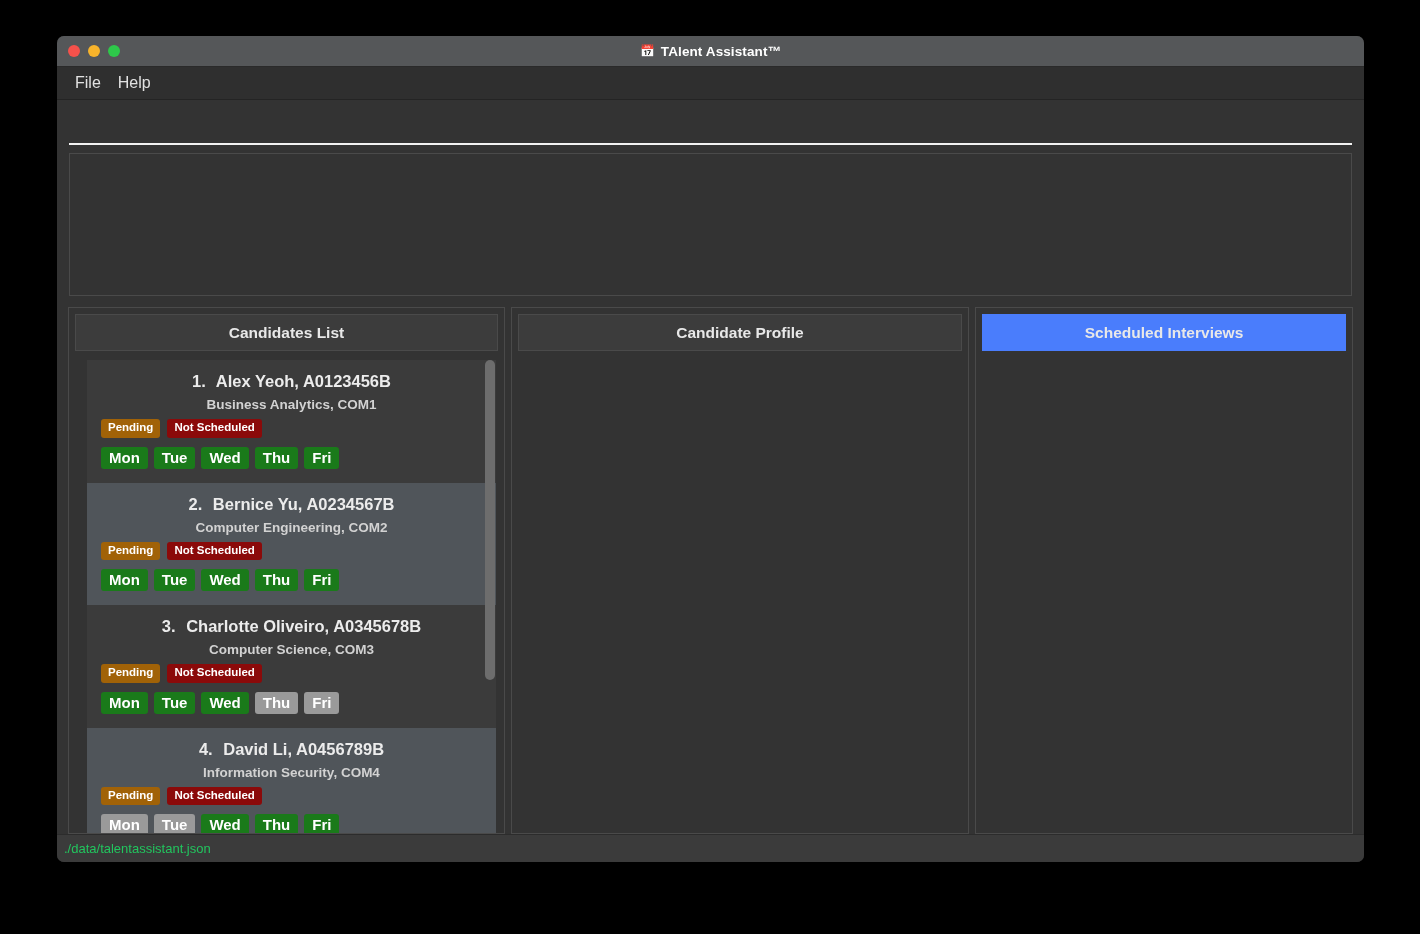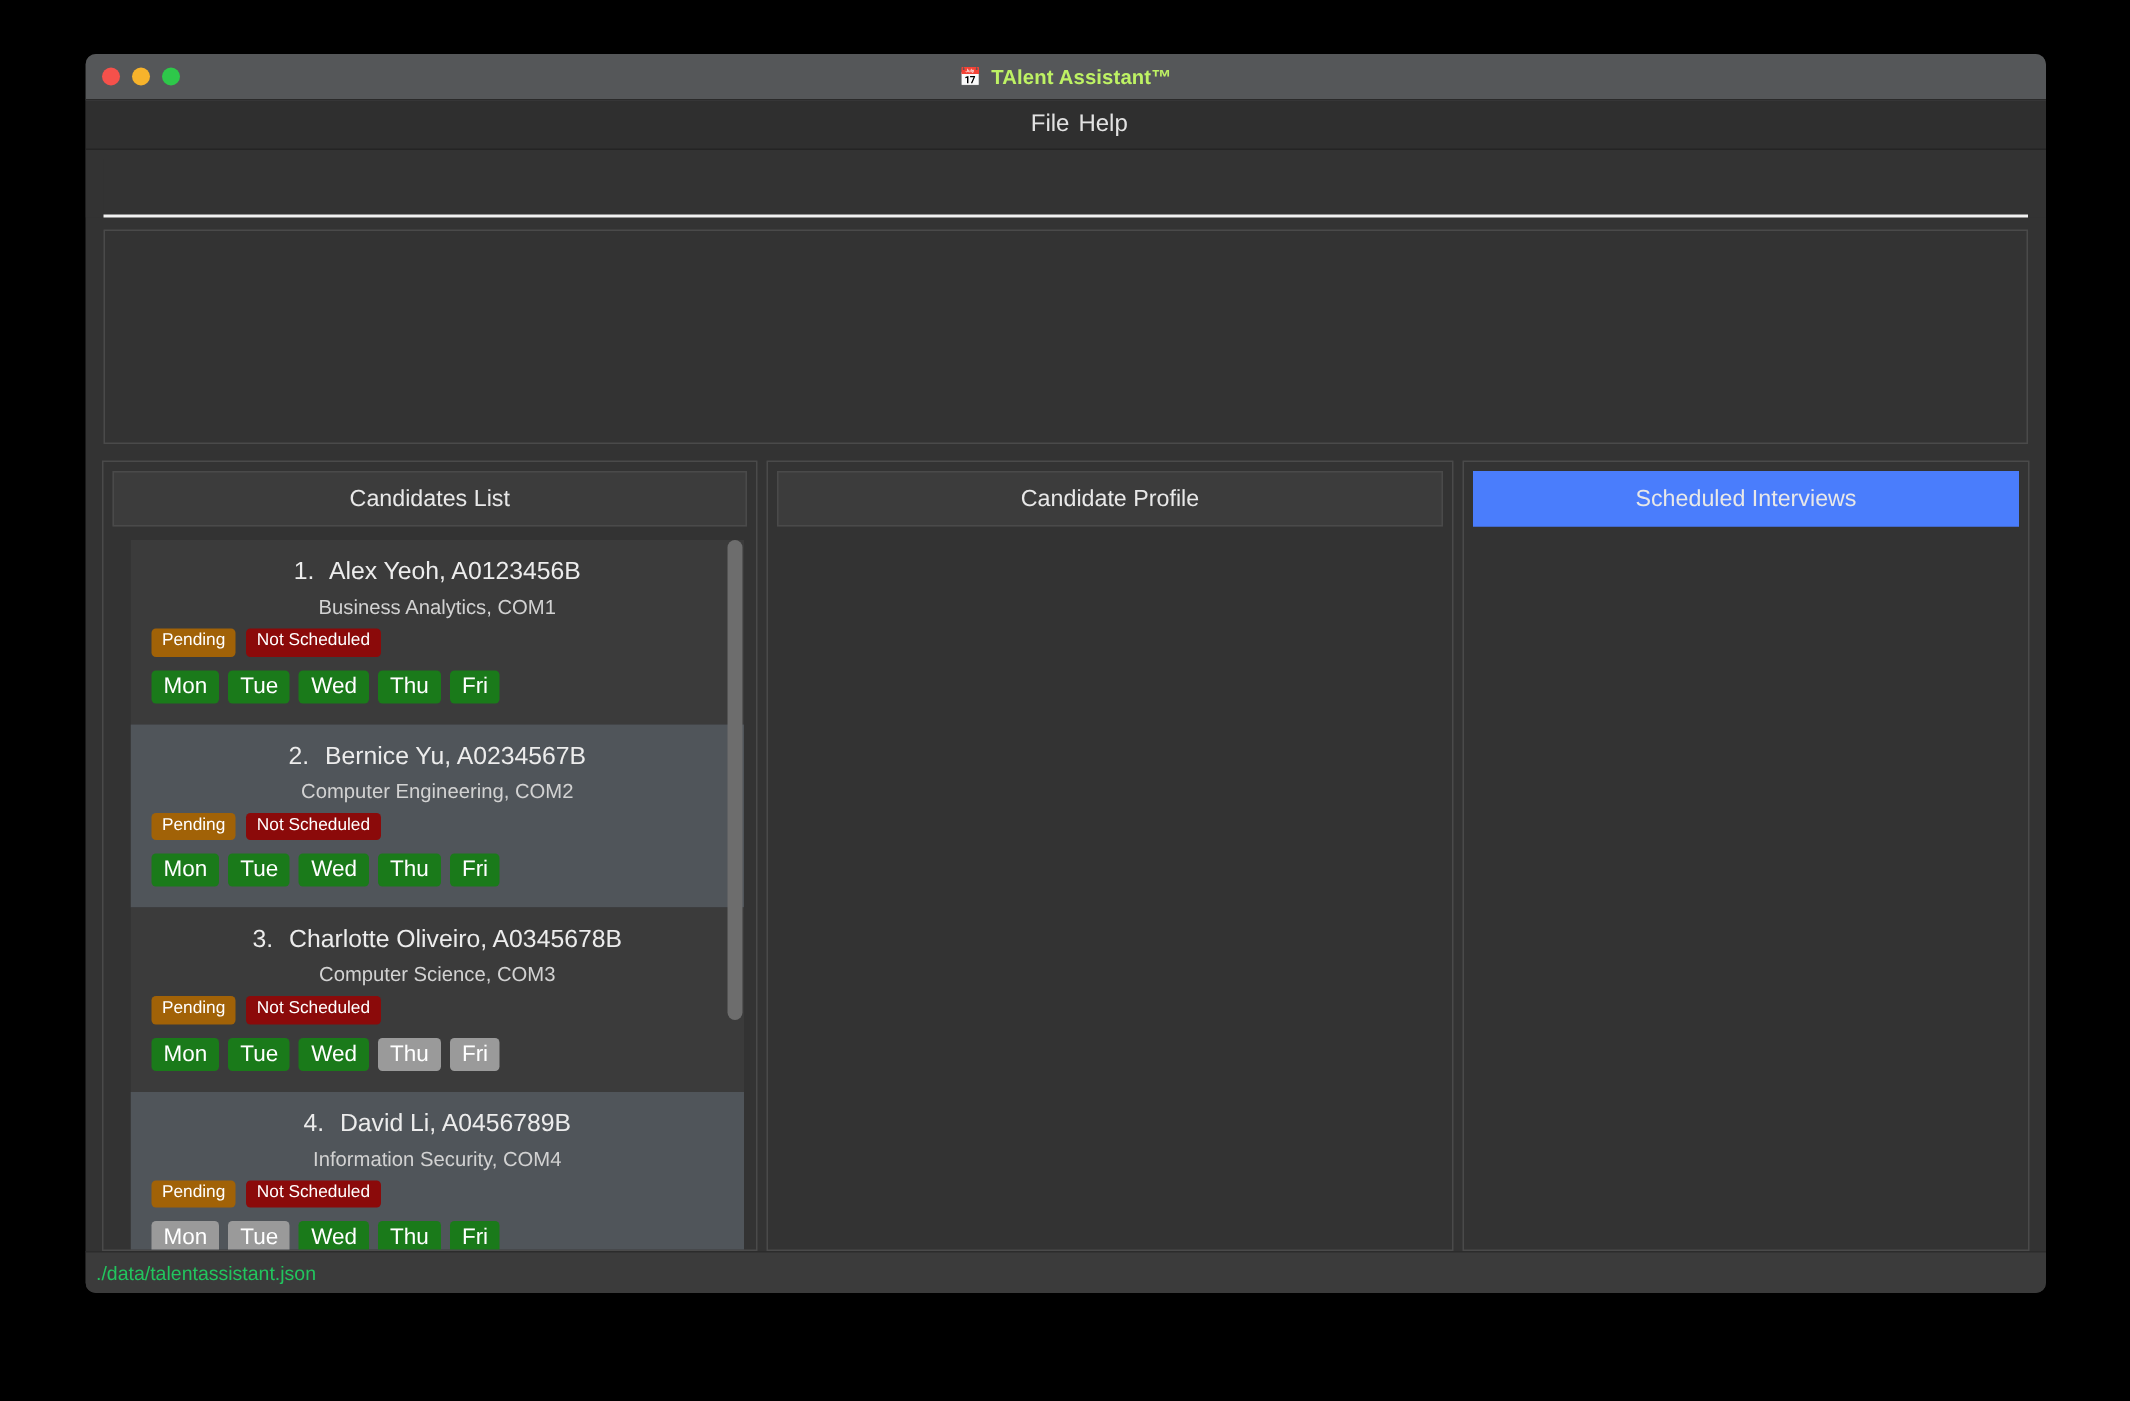--- a/index.html
+++ b/index.html
@@ -37,35 +37,34 @@
   .light.red   { background: #f5514b; }
   .light.amber { background: #f7b32b; }
   .light.green { background: #2ec84a; }
   #title-wrap {
     position: absolute; left: 0; right: 0;
     display: flex; align-items: center; justify-content: center;
     gap: 6px;
     pointer-events: none;
   }
   #title-text {
-    color: #bef264; font-size: 13.5px; font-weight: bold;
+    color: #ffffff; font-size: 13.5px; font-weight: bold;
     letter-spacing: 0.1px;
   }
   .cal-icon { font-size: 12px; line-height: 1; }
 
   
   #menubar {
     height: 33px;
     background: #2f2f2f;
     border-bottom: 1px solid #242424;
     display: flex; align-items: center;
     padding-left: 18px;
-    gap: 6px;
-    flex: none;
-    justify-content: center;
+    gap: 17px;
+    flex: none;
   }
   .menu-item {
     color: #e2e2e2; font-size: 16px;
     cursor: default;
   }
 
   
   #input-area {
     height: 45px;
     background: #333333;
@@ -96,20 +95,21 @@
     border: 1px solid #4a4a4a;
   }
 
   
   #panels {
     flex: 1;
     display: flex;
     gap: 6px;
     padding: 11px 11px 0 11px;
     min-height: 0;
+    font-weight: bold;
   }
   .panel {
     background: #333333;
     border: 1px solid #4a4a4a;
     display: flex;
     flex-direction: column;
     min-height: 0;
     overflow: hidden;
   }
   #panel-candidates { width: 437px; flex: none; }

